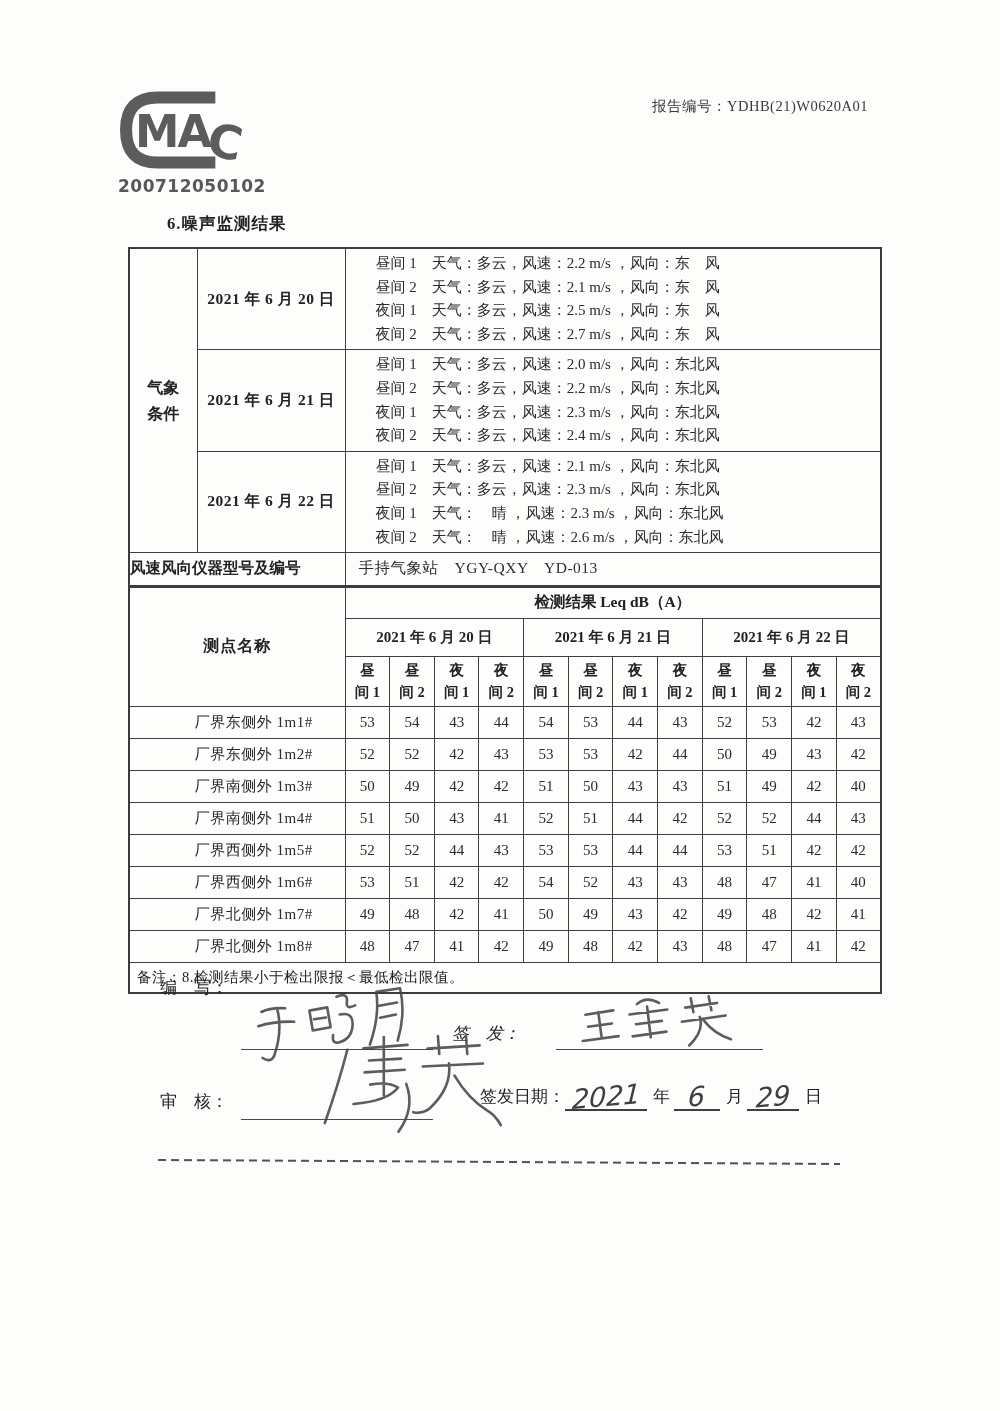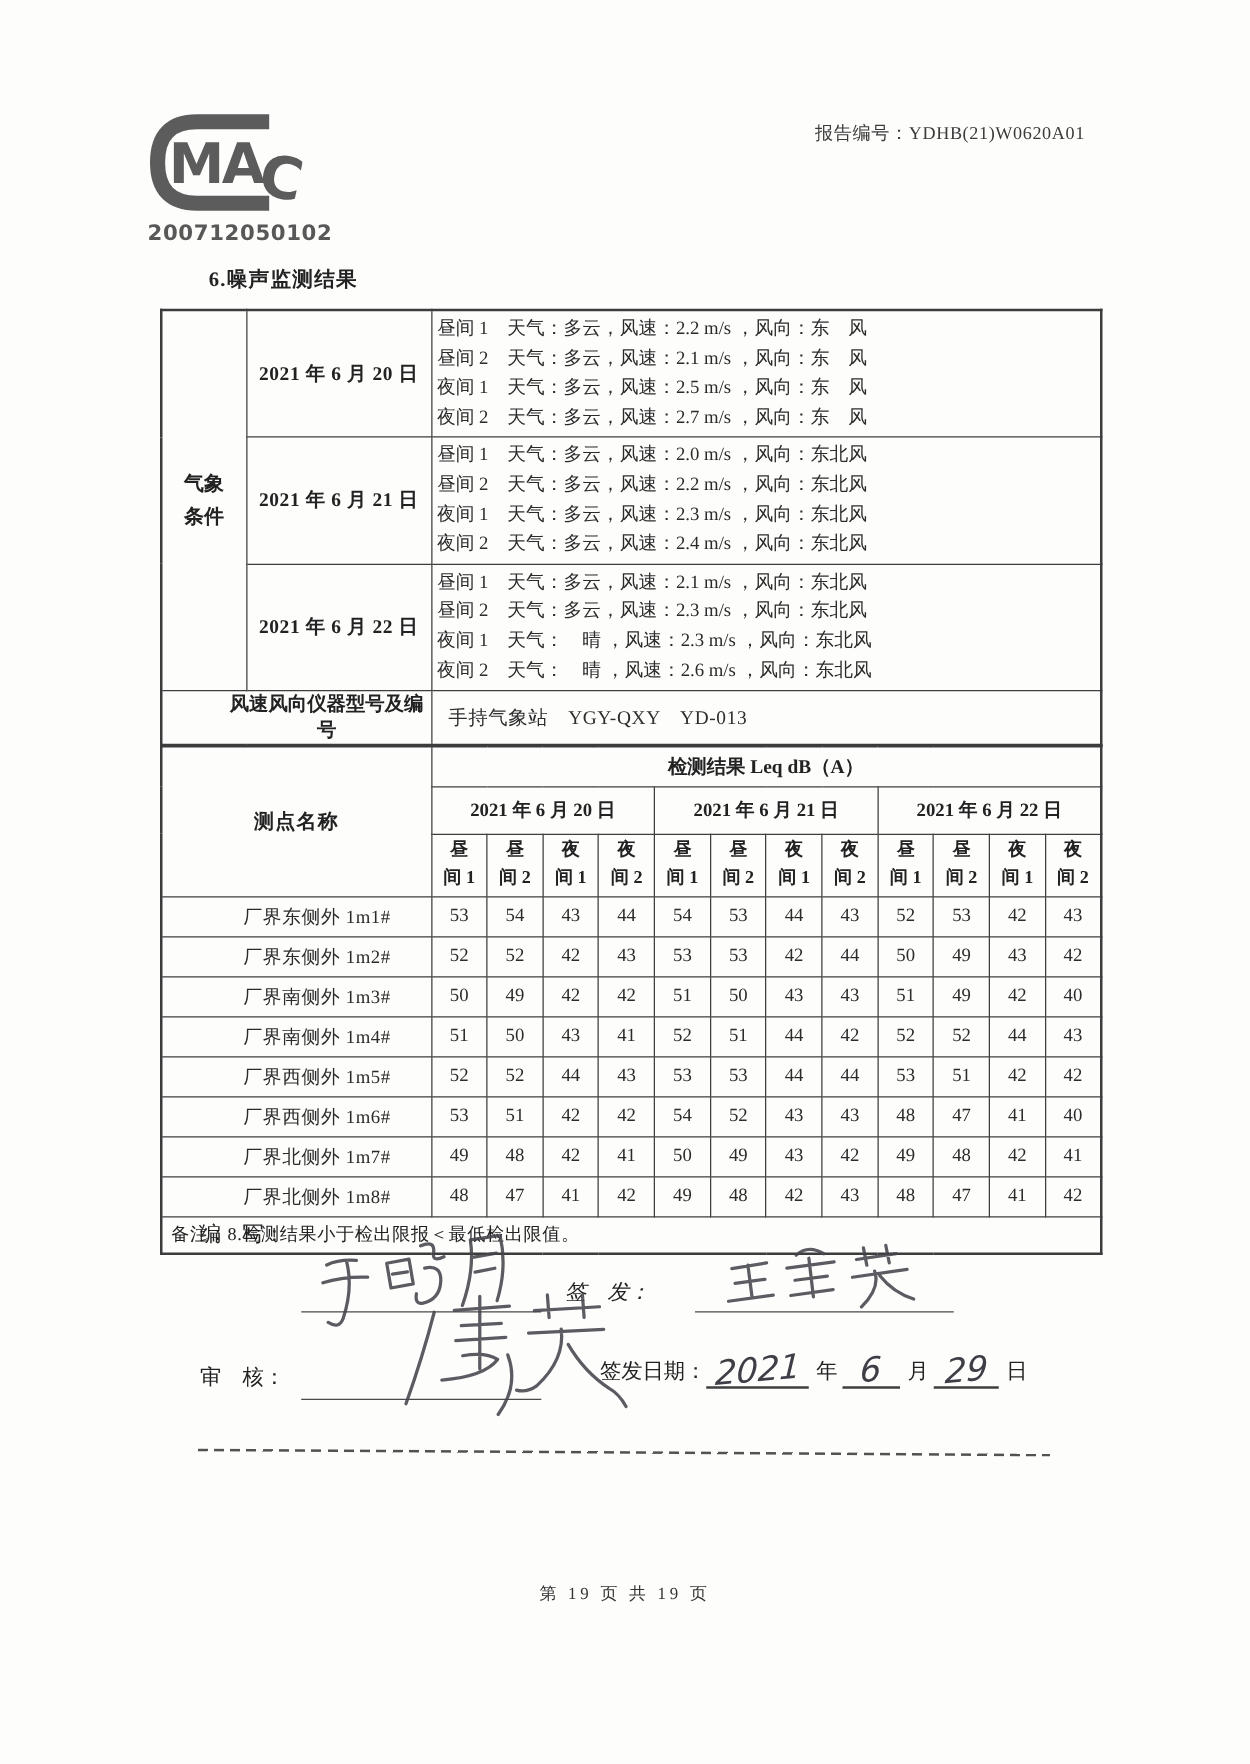--- a/index.html
+++ b/index.html
@@ -27,23 +27,23 @@
   .section-title { position:absolute; left:167px; top:213px; font-size:16.5px; font-weight:bold; color:#222; letter-spacing:1px; }
 
   
   .doc-tables { position:absolute; left:128px; top:247px; width:754px; }
   table { border-collapse:collapse; width:754px; table-layout:fixed; background:transparent; }
   .tbl { border:2px solid #3c3c3c; }
   td,th { border:1px solid #3e3e3e; font-weight:normal; }
 
   .wx-cond { text-align:center; font-weight:bold; font-size:16px; line-height:1.6; vertical-align:middle; color:#222; }
   .wx-date { text-align:center; font-weight:bold; font-size:15.5px; vertical-align:middle; color:#222; letter-spacing:0.5px; }
-  .wx-lines { padding:3px 0 3px 4px; vertical-align:middle; }
+  .wx-lines { padding:3px 0 3px 30px; vertical-align:middle; }
   .wx-lines div { line-height:23.6px; font-size:15px; white-space:nowrap; color:#2b2b2b; }
-  .instr-label { height:33px; text-align:center; font-weight:bold; font-size:15.5px; color:#222;padding-left:48px; }
+  .instr-label { height:33px; text-align:left; font-weight:bold; font-size:15.5px; color:#222; }
   .instr-value { padding-left:13px; font-size:15.5px; letter-spacing:0.5px; }
 
   .results-table { margin-top:-1px; }
   .res-point { font-weight:bold; font-size:16px; text-align:center; vertical-align:middle; color:#222; letter-spacing:1px; }
   .res-header { height:32px; font-weight:bold; font-size:15.5px; text-align:center; vertical-align:middle; color:#222; }
   .res-date { height:38px; font-weight:bold; font-size:15px; text-align:center; vertical-align:middle; color:#222; }
   .res-period { height:50px; font-weight:bold; font-size:14.5px; text-align:center; vertical-align:middle; line-height:1.5; color:#222; }
   .res-body td { height:32px; text-align:center; font-size:15px; vertical-align:middle; color:#2b2b2b; }
   .res-body td.pt { text-align:center; padding-left:33px; font-size:15px; letter-spacing:0.5px; }
   .note-cell { height:30px; font-size:14.5px; padding-left:7px; vertical-align:middle; color:#222; letter-spacing:0.5px; }
@@ -381,15 +381,14 @@
     <span class="lbl">签发日期：</span>
     <span class="hw-wrap" style="width:82px;"><span class="hw">2021</span></span>
     <span class="unit">年</span>
     <span class="hw-wrap" style="width:46px;"><span class="hw">6</span></span>
     <span class="unit">月</span>
     <span class="hw-wrap" style="width:52px;"><span class="hw">29</span></span>
     <span class="unit">日</span>
   </div>
 
   <div class="dashed-sep"></div>
-  <div class="page-num">第 19 页 共 19 页</div>
 
 </div>
 
 </body></html>

